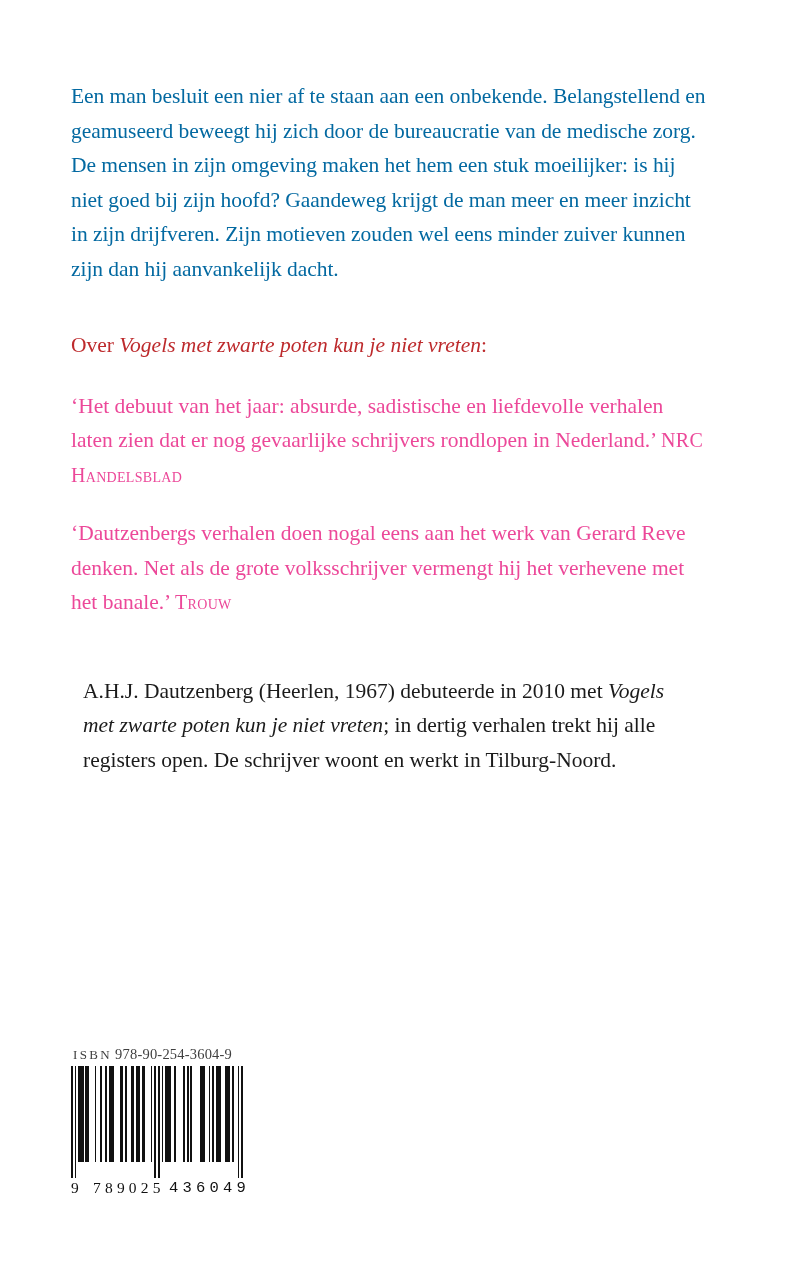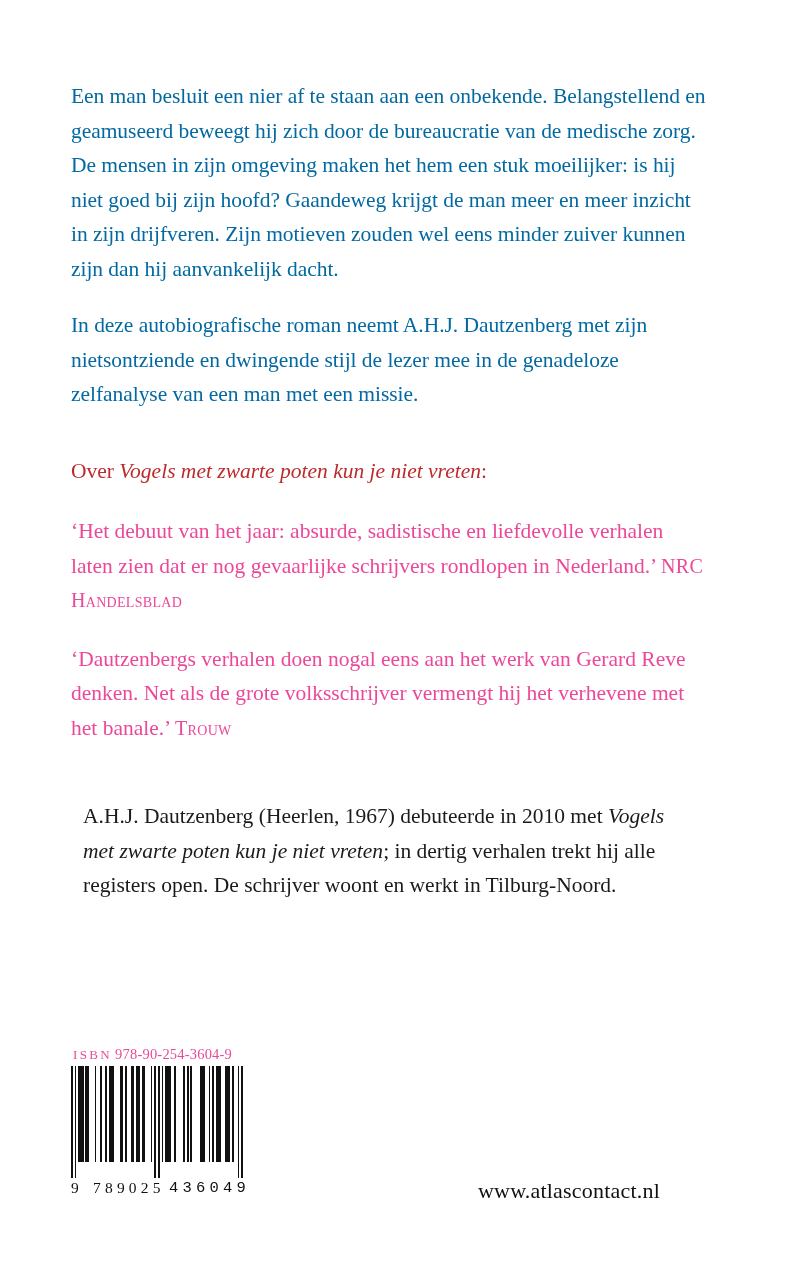--- a/index.html
+++ b/index.html
@@ -85,21 +85,21 @@
   .barcode-area {
     position: absolute;
     left: 71px;
     top: 1046px;
     width: 180px;
   }
 
   .isbn-line {
     font-size: 13px;
     line-height: 16px;
-    color: #ec4899;
+    color: #404040;
     white-space: nowrap;
     margin-bottom: 3px;
     padding-left: 2px;
   }
   .isbn-label {
     font-variant: small-caps;
     letter-spacing: 2.3px;
     font-size: 13px;
   }
   .isbn-number {
@@ -154,21 +154,20 @@
 </style>
 </head>
 <body>
 
 <div class="page">
 
   <div class="content">
 
     <p class="body-para">Een man besluit een nier af te staan aan een onbekende. Belangstellend en geamuseerd beweegt hij zich door de bureaucratie van de medische zorg. De mensen in zijn omgeving maken het hem een stuk moeilijker: is hij niet goed bij zijn hoofd? Gaandeweg krijgt de man meer en meer inzicht in zijn drijfveren. Zijn motieven zouden wel eens minder zuiver kunnen zijn dan hij aanvankelijk dacht.</p>
 
-    <p class="body-para">In deze autobiografische roman neemt A.H.J. Dautzenberg met zijn nietsontziende en dwingende stijl de lezer mee in de genadeloze zelfanalyse van een man met een missie.</p>
 
     <div class="press-block">
 
       <p class="press-intro">
         <span>Over </span><i>Vogels met zwarte poten kun je niet vreten</i><span>:</span>
       </p>
 
       <p class="quote">
         <span>‘Het debuut van het jaar: absurde, sadistische en liefdevolle verhalen laten zien dat er nog gevaarlijke schrijvers rondlopen in Nederland.’ </span><span class="source">NRC Handelsblad</span>
       </p>
@@ -231,15 +230,14 @@
     </div>
 
     <div class="barcode-digits">
       <span class="digit-lead">9</span>
       <span class="digit-left">789025</span>
       <span class="digit-right">436049</span>
     </div>
 
   </div>
 
-  <div class="website">www.atlascontact.nl</div>
 
 </div>
 
 </body></html>

